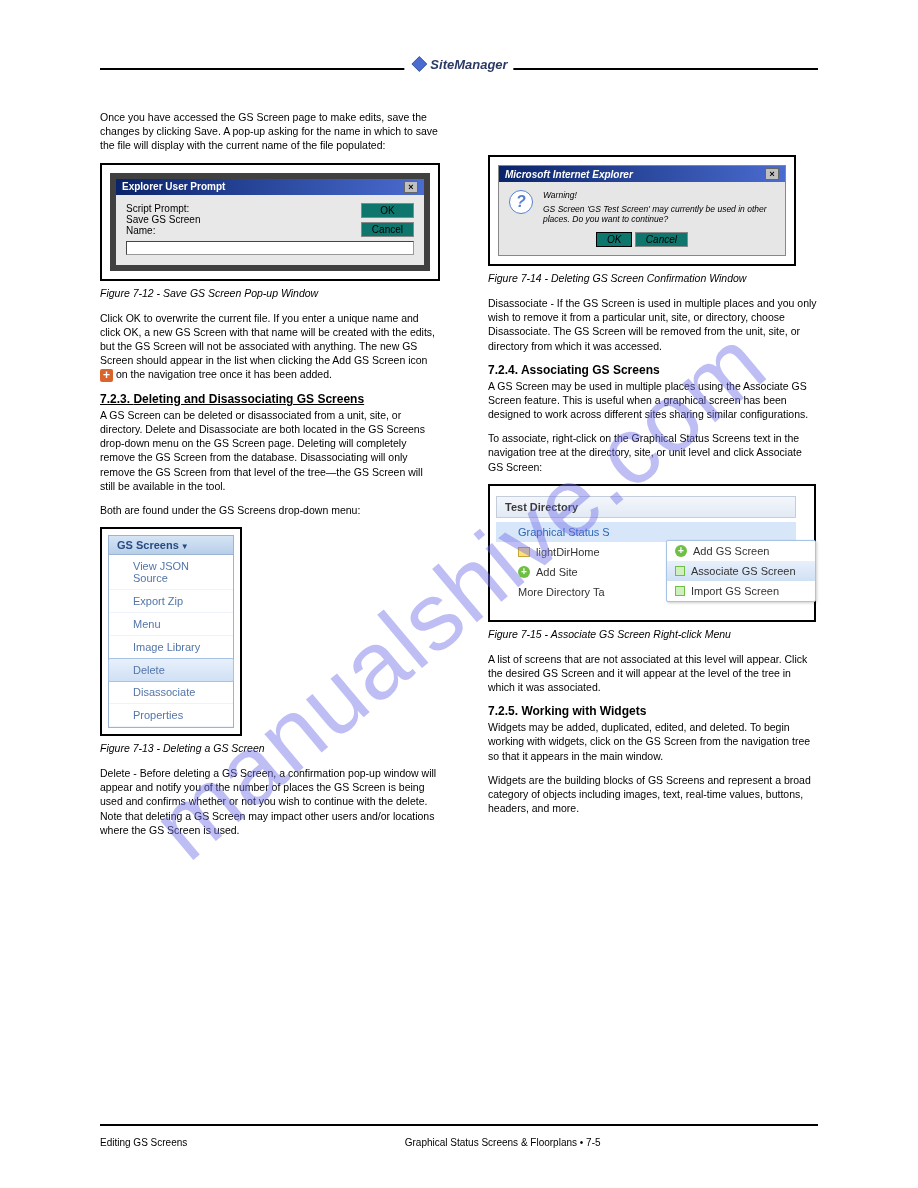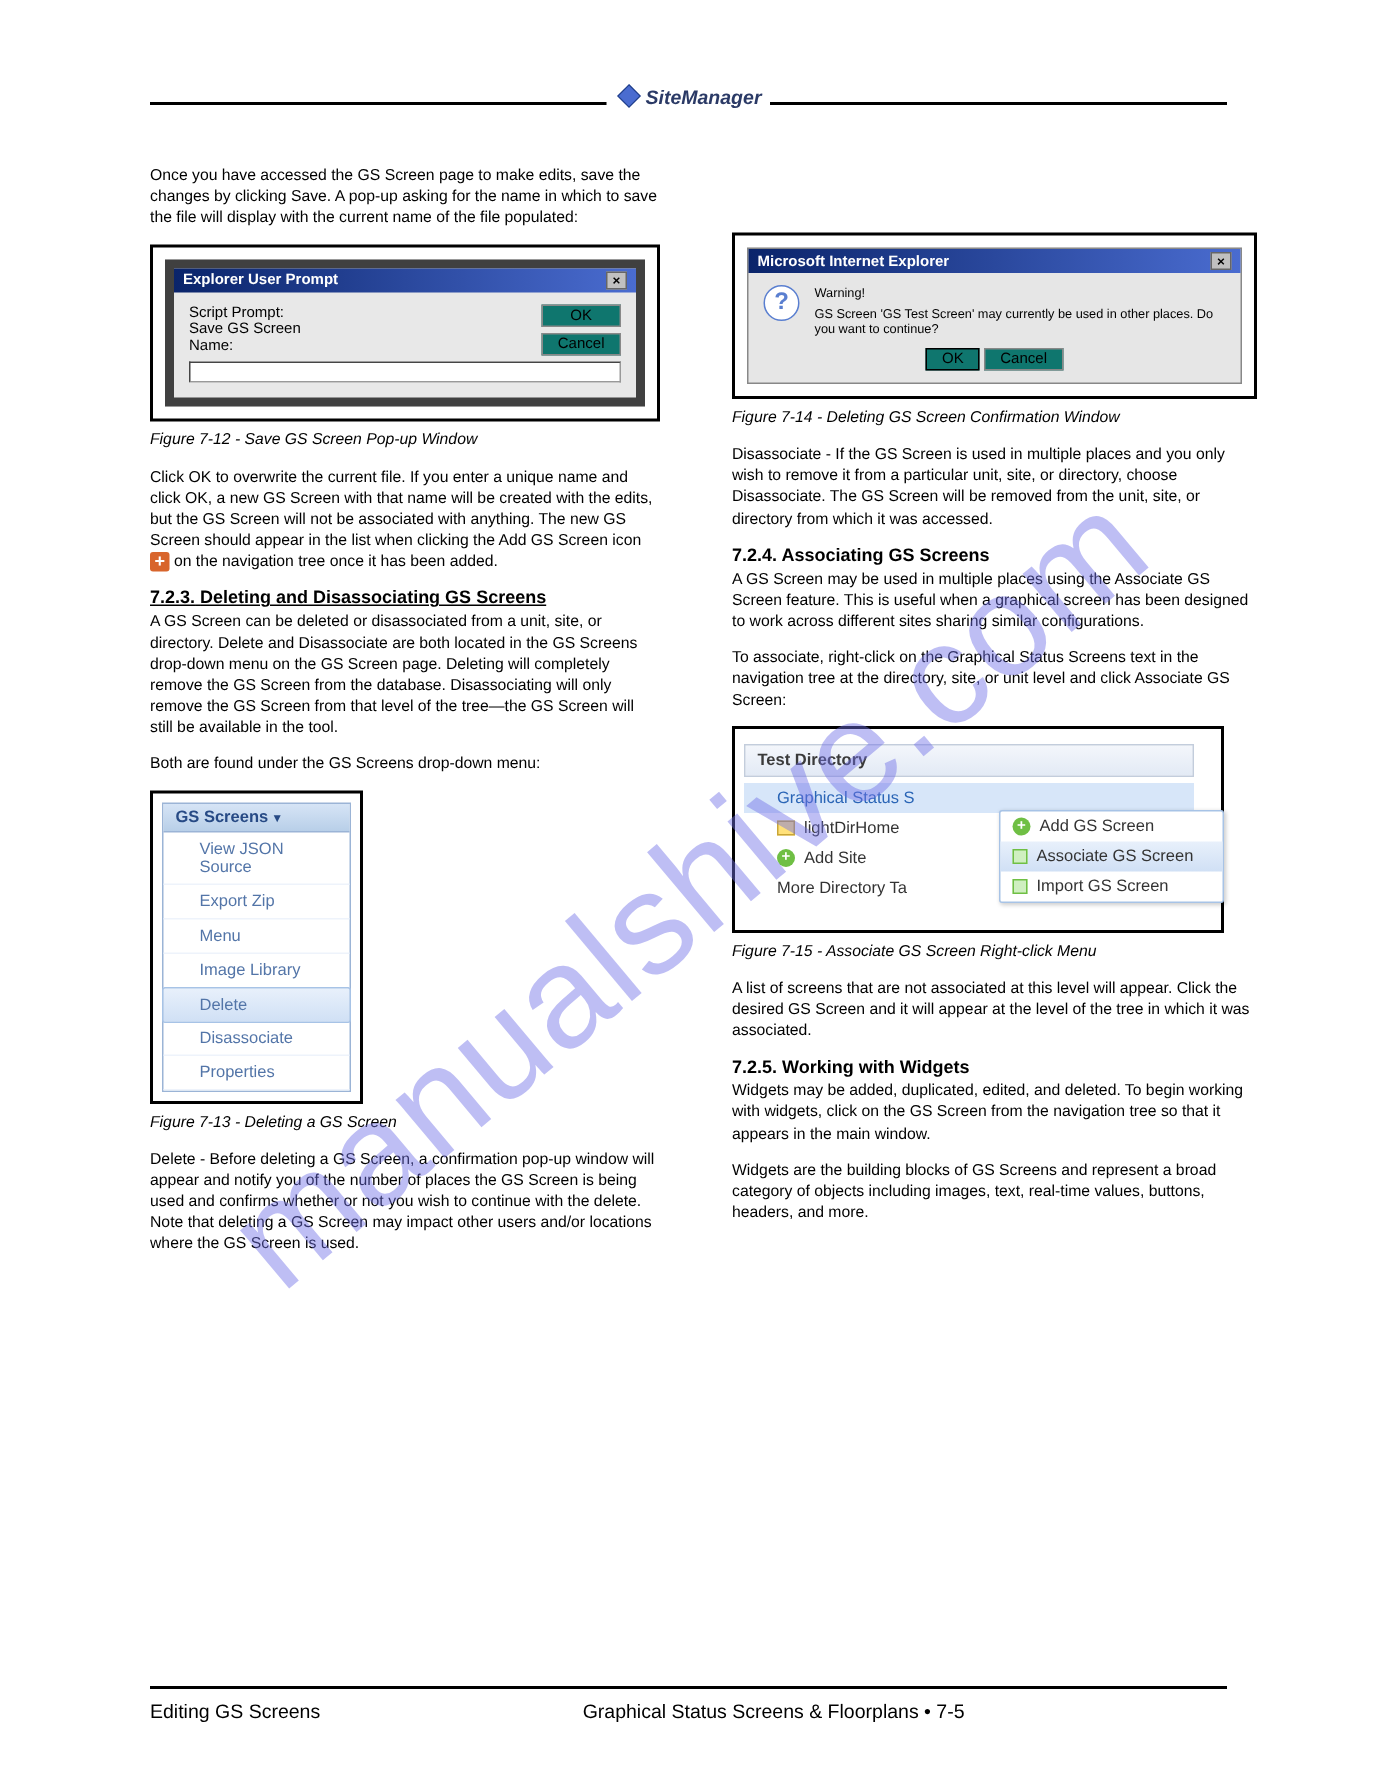--- a/index.html
+++ b/index.html
@@ -148,24 +148,25 @@
   }
   .win-input {
     width: 100%;
     height: 14px;
     border: 1px inset #999;
     background: #fff;
     margin-top: 4px;
   }
   
   .ie-dialog {
-    width: 330px;
+    width: 288px;
     border: 1px solid #888;
     background: #e6e6e6;
     font-size: 8.5px;
+    font-style: italic;
   }
   .ie-body { padding: 8px 10px 10px; color: #000; }
   .ie-row { display: flex; gap: 10px; align-items: flex-start; }
   .ie-icon {
     width: 24px; height: 24px;
     border: 1.5px solid #5a7fd0;
     border-radius: 50%;
     background: #fff;
     color: #5a7fd0;
     font-weight: 700;
@@ -280,21 +281,21 @@
     border-top: 2px solid #000;
     z-index: 2;
   }
   .footer {
     position: absolute;
     bottom: 40px;
     left: 100px;
     right: 100px;
     display: flex;
     justify-content: flex-start;
-    font-size: 13px;
+    font-size: 10px;
     color: #000;
     z-index: 2;
   }
   .footer .mid { text-align: center; flex: 1; }
 </style>
 </head>
 <body>
 
 <div class="watermark">manualshive.com</div>
 

